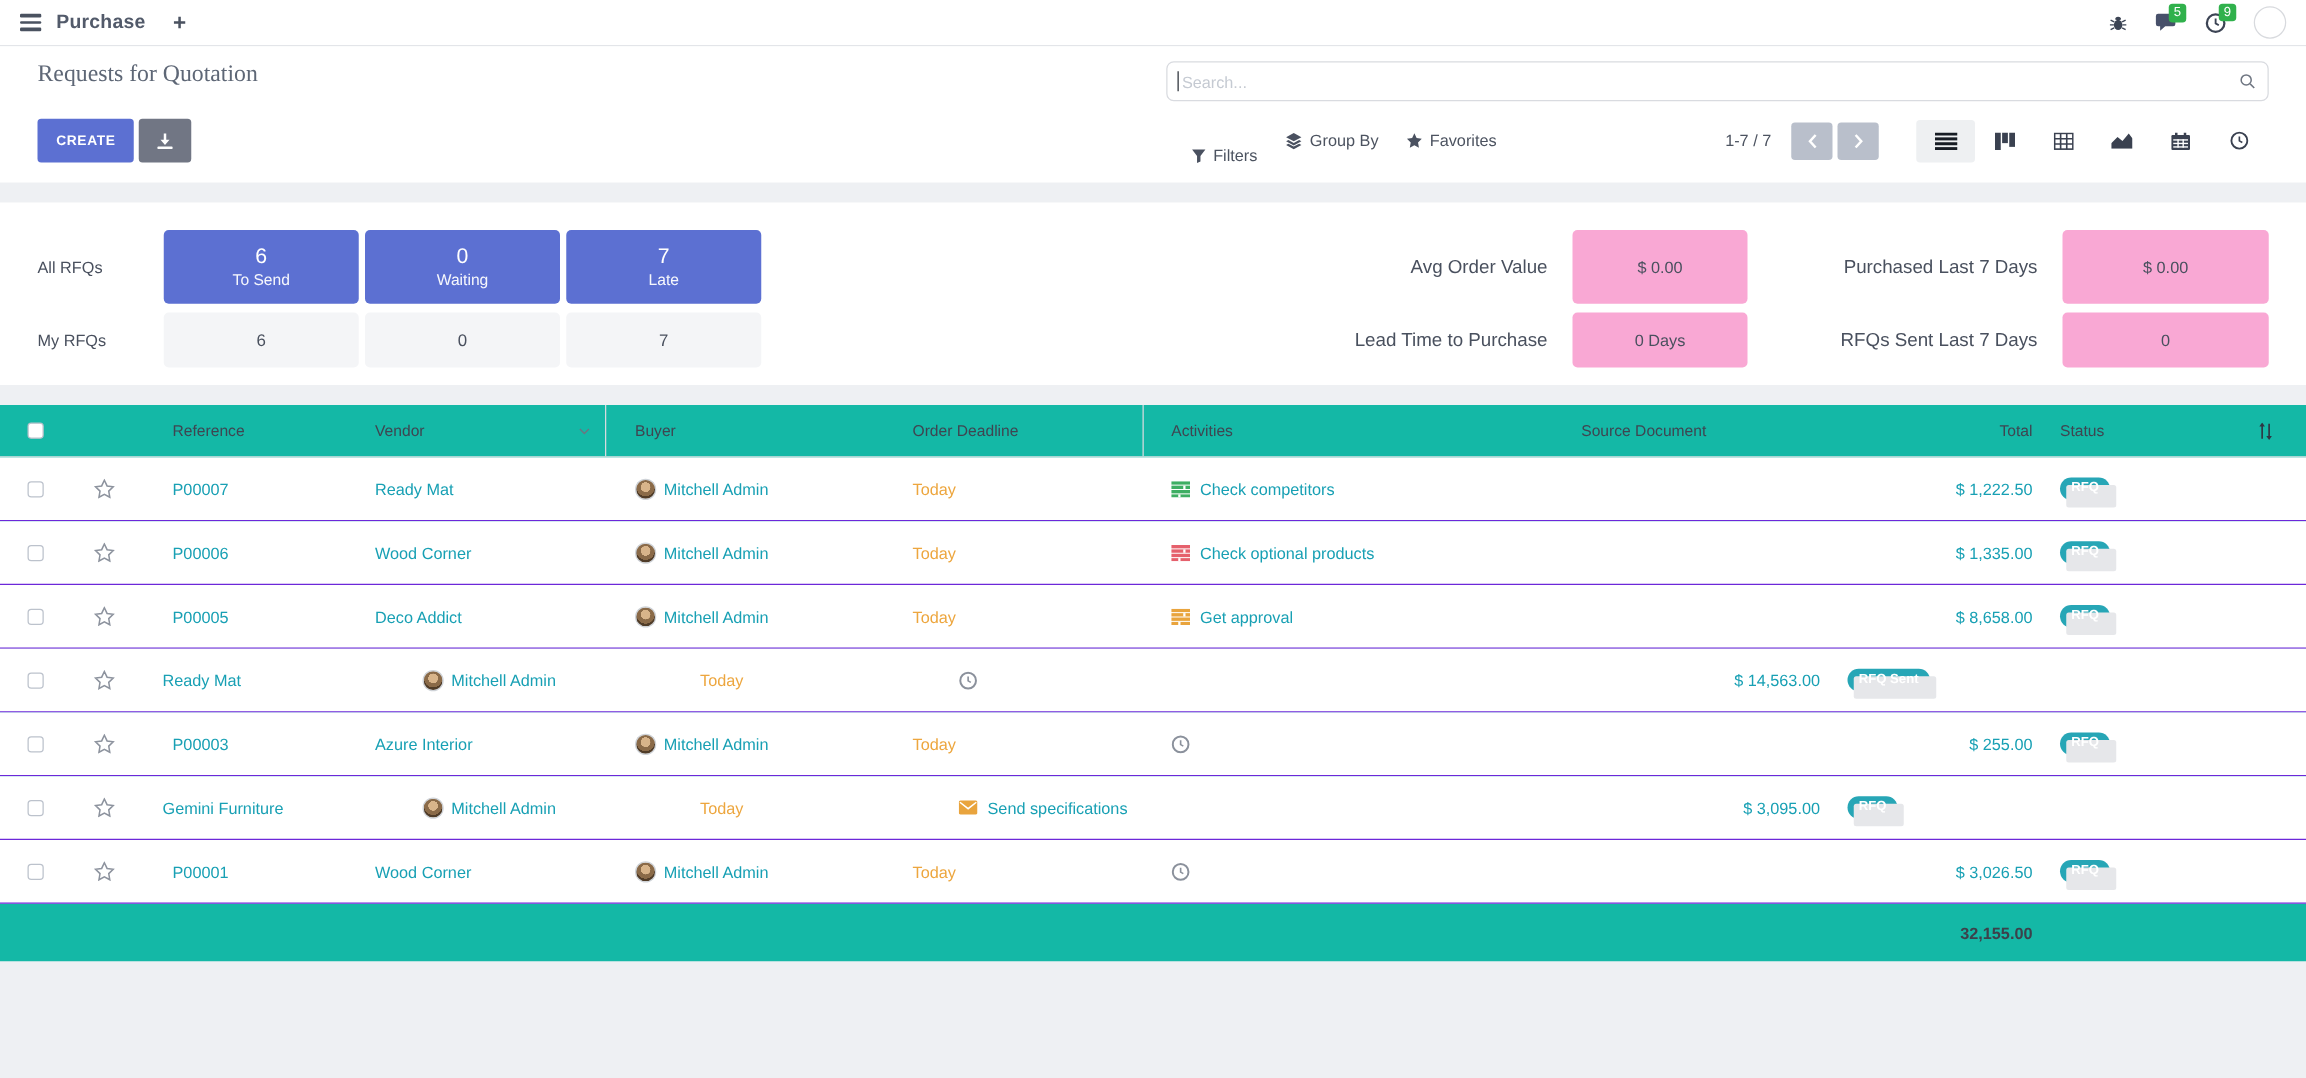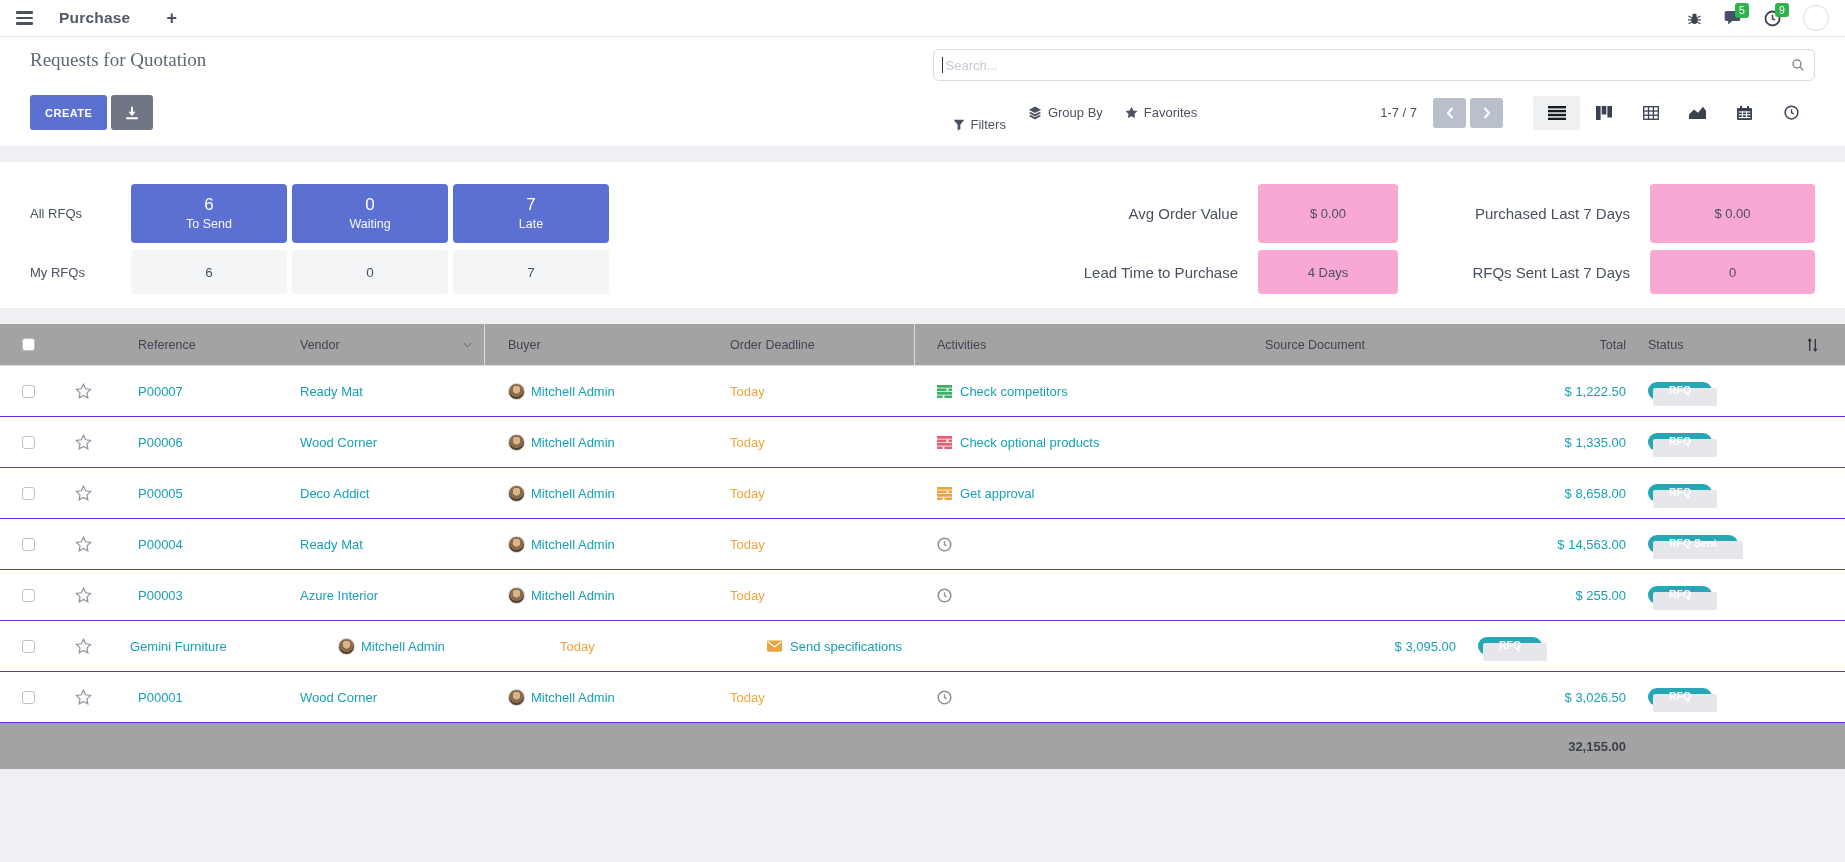--- a/index.html
+++ b/index.html
@@ -10,21 +10,21 @@
     font-family:"Liberation Sans", sans-serif;
     color:#4c5360;
     --accent:#5c70d2; --teal:#18a0b4; --badge-teal:#27a6b6;
     --orange:#eda63e; --green:#30b14c;
   }
   svg { display:block; }
 
   
   .navbar {
     height:37px; background:#fff; border-bottom:1px solid #e3e5e9;
-    display:flex; align-items:center; padding:0 16px; gap:26px;
+    display:flex; align-items:center; padding:0 16px; gap:12px;
   }
   .hamburger { width:17px; cursor:pointer; }
   .hamburger div { height:2.4px; background:#4a5260; margin:3px 0; border-radius:1px; }
   .app-title { font-size:15.5px; font-weight:600; color:#525a6a; letter-spacing:.2px; }
   .plus { font-size:18px; font-weight:700; color:#4a5260; margin-left:10px; cursor:pointer; line-height:1; }
   .nav-right { margin-left:auto; display:flex; align-items:center; gap:22px; }
   .nav-ico { position:relative; cursor:pointer; }
   .nav-badge {
     position:absolute; top:-7px; left:11px; background:var(--green); color:#fff;
     font-size:10.5px; line-height:1; padding:2px 4px; border-radius:3px; min-width:14px; text-align:center;
@@ -74,21 +74,21 @@
     font-family:"Liberation Sans", sans-serif;
   }
   .dash-btn .num { font-size:17px; line-height:1; }
   .dash-btn .lbl { font-size:12.5px; line-height:1; opacity:.95; }
   .dash-cell { background:#f4f5f7; border-radius:4px; display:flex; align-items:center; justify-content:center; font-size:13.5px; color:#49505e; cursor:pointer; }
   .dash-right { display:grid; grid-template-columns:168px 140px 212px 165px; grid-template-rows:59px 44px; gap:7px 20px; }
   .stat-label { display:flex; align-items:center; justify-content:flex-end; text-align:right; font-size:15px; color:#49505e; }
   .stat-value { background:#f9a8d4; border-radius:4px; display:flex; align-items:center; justify-content:center; font-size:13px; color:#49505e; cursor:pointer; }
 
   
-  .list-view { background:#a3a3a3; margin-top:16px; }
+  .list-view { background:#14b8a6; margin-top:16px; }
   .lrow { display:flex; align-items:stretch; }
   .cell { display:flex; align-items:center; }
   .c-sel     { width:56px;  justify-content:center; }
   .c-star    { width:54px;  justify-content:center; }
   .c-ref     { width:170px; padding-left:28px; }
   .c-vendor  { width:205px; padding-left:20px; }
   .c-buyer   { width:225px; padding-left:23px; gap:6px; }
   .c-deadline{ width:205px; padding-left:20px; }
   .c-act     { width:330px; padding-left:22px; gap:7px; }
   .c-src     { width:270px; padding-left:20px; }
@@ -107,21 +107,21 @@
   .today { color:var(--orange); }
   .money { color:var(--teal); }
   .avatar-sm {
     width:17px; height:17px; border-radius:50%; flex:none;
     background:radial-gradient(circle at 50% 38%, #d8b48a 0 32%, #8a6a48 33% 60%, #503c28 61% 100%);
     border:1px solid #cfd3d8;
   }
   .act-icon { width:16px; height:14px; display:flex; align-items:center; flex:none; }
   .pill {
     position:relative; z-index:0; background:var(--badge-teal); color:#fff;
-    font-size:10.5px; font-weight:700; padding:3px 21px 4px; border-radius:20px; line-height:1; white-space:nowrap;
+    font-size:10.5px; font-weight:700; padding:3px 9px 4px; border-radius:20px; line-height:1; white-space:nowrap;
   }
   .pill::after { content:""; position:absolute; z-index:-1; left:5px; top:6px; width:100%; height:100%; background:#e6e7ea; border-radius:2px; }
 </style>
 </head>
 <body style="--accent: #5c70d2; --teal: #18a0b4; --badge-teal: #27a6b6; --orange: #eda63e; --green: #30b14c;">
 
 <div class="navbar">
   <div class="hamburger">
       <div></div>
       <div></div>
@@ -305,21 +305,21 @@
     <div class="dash-cell">6</div>
     <div class="dash-cell">0</div>
     <div class="dash-cell">7</div>
   </div>
   <div class="dash-right">
     <div class="stat-label">Avg Order Value</div>
     <div class="stat-value">$ 0.00</div>
     <div class="stat-label">Purchased Last 7 Days</div>
     <div class="stat-value">$ 0.00</div>
     <div class="stat-label">Lead Time to Purchase</div>
-    <div class="stat-value">4 Days</div>
+    <div class="stat-value">0 Days</div>
     <div class="stat-label">RFQs Sent Last 7 Days</div>
     <div class="stat-value">0</div>
   </div>
 </div>
 
 <div class="list-view">
   <div class="lrow thead">
     <div class="cell c-sel">
         <span class="cb"></span>
       </div>
@@ -475,21 +475,20 @@
 
   <div class="lrow trow">
     <div class="cell c-sel">
           <span class="cb"></span>
         </div>
     <div class="cell c-star">
       <svg viewBox="0 0 18 17" width="17" height="16">
             <path d="M9 1.3l2.3 4.8 5.2.7-3.8 3.7.9 5.2L9 13.2l-4.6 2.5.9-5.2L1.5 6.8l5.2-.7z" fill="none" stroke="#8d939e" stroke-width="1.3"></path>
           </svg>
     </div>
-    <div class="cell c-ref link">P00004</div>
     <div class="cell c-vendor link">Ready Mat</div>
     <div class="cell c-buyer">
       <span class="avatar-sm"></span>
       <span class="link">Mitchell Admin</span>
     </div>
     <div class="cell c-deadline today">Today</div>
     <div class="cell c-act">
       <span class="act-icon">
             <svg viewBox="0 0 16 16" width="15" height="15">
               <circle cx="8" cy="8" r="6.7" fill="none" stroke="#8b919c" stroke-width="1.7"></circle>

